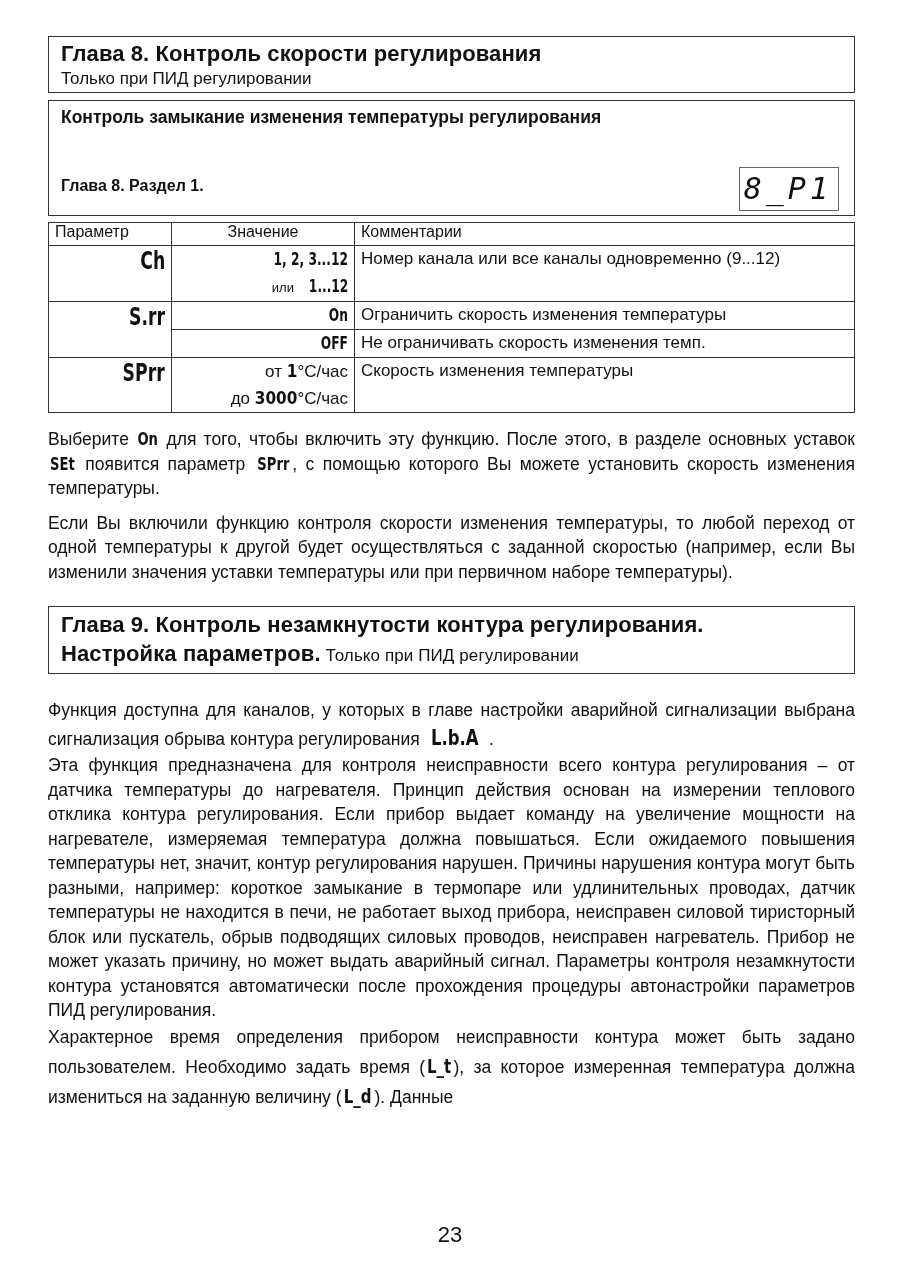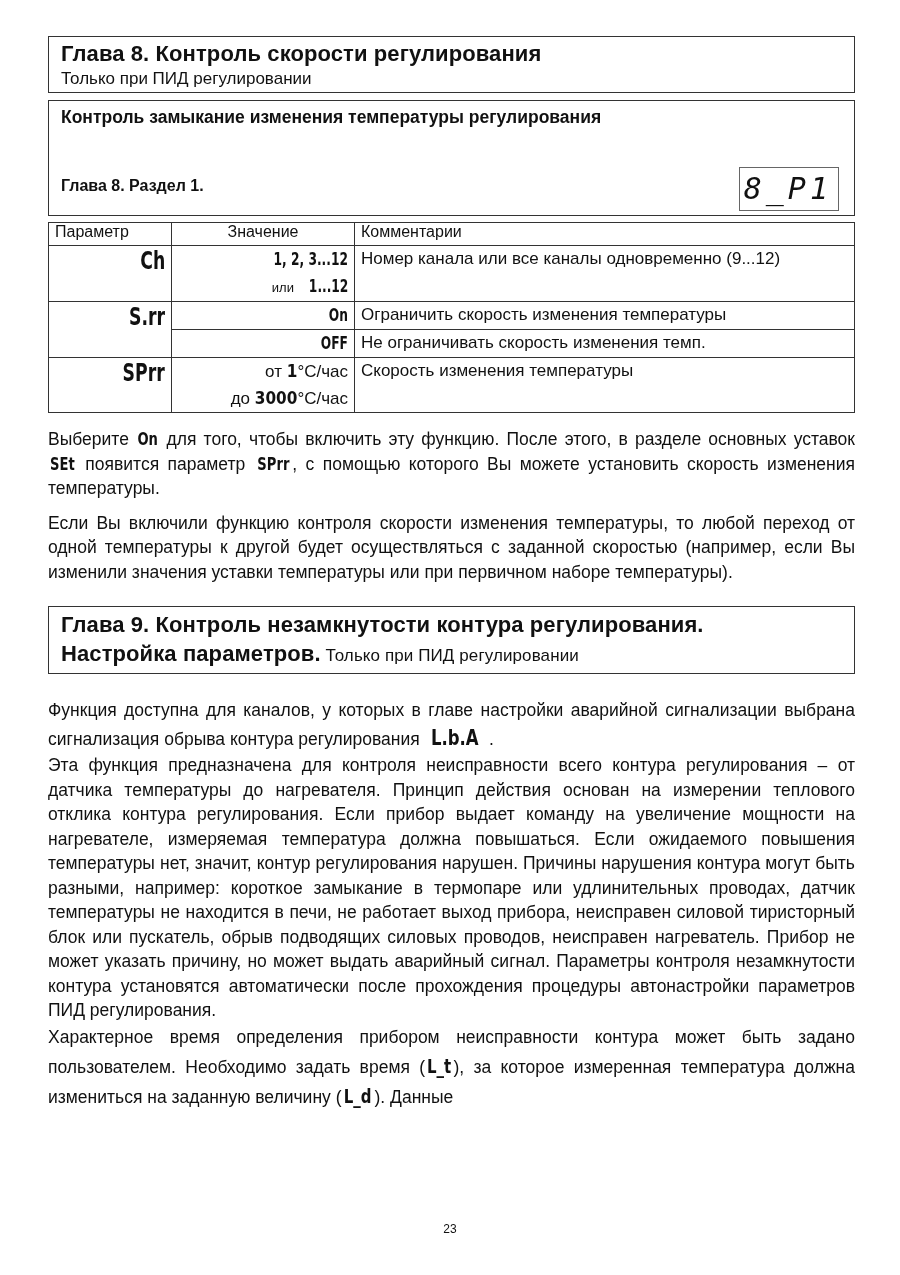--- a/index.html
+++ b/index.html
@@ -23,21 +23,21 @@
   th.c-val { text-align: center !important; }
   .c-param { width: 110px; text-align: right; }
   .c-value { width: 170px; text-align: right; }
   .disp { font-family: "DejaVu Sans Condensed", "DejaVu Sans", sans-serif; font-weight: bold; font-stretch: condensed; }
   .param-code { font-size: 24px; line-height: 30px; transform: scaleX(0.8); transform-origin: right; display: inline-block; }
   .val-code { font-size: 17px; transform: scaleX(0.8); transform-origin: right; display: inline-block; }
   .small { font-size: 13px; }
   .row-line { line-height: 26px; }
   p.body { font-size: 17.5px; line-height: 24.5px; text-align: justify; margin: 0; }
   .inline-code { font-family: "DejaVu Sans", sans-serif; font-weight: bold; display: inline-block; transform: scaleX(0.75); transform-origin: center; margin: 0 -2px; }
-  .page-num { position: absolute; top: 1222px; left: 0; width: 900px; text-align: center; font-size: 12px; }
+  .page-num { position: absolute; top: 1222px; left: 0; width: 900px; text-align: center; font-size: 22px; }
   .ch9 { margin-top: 22px; padding: 3px 12px; }
   .ch9 .ch-title { font-size: 22px; line-height: 29px; }
   .ch9 .norm { font-size: 17px; font-weight: normal; }
 </style>
 </head>
 <body>
 
 <div class="page">
 
   <div class="box ch-head">

